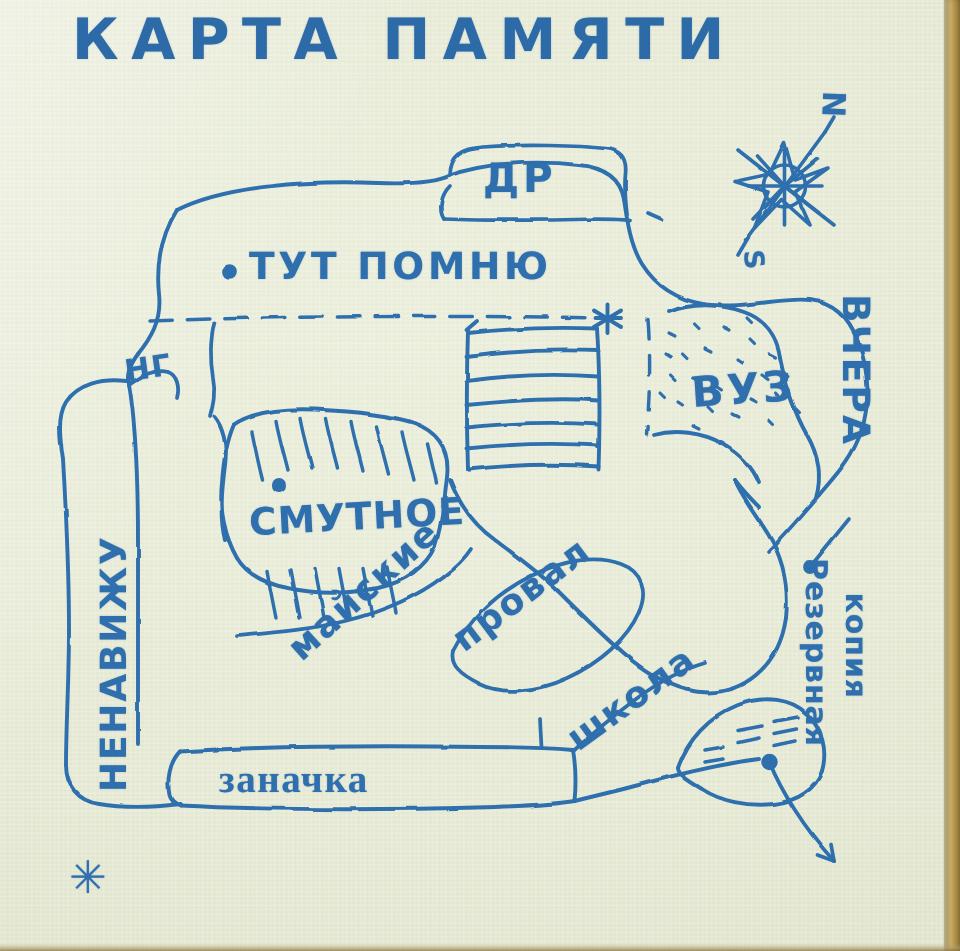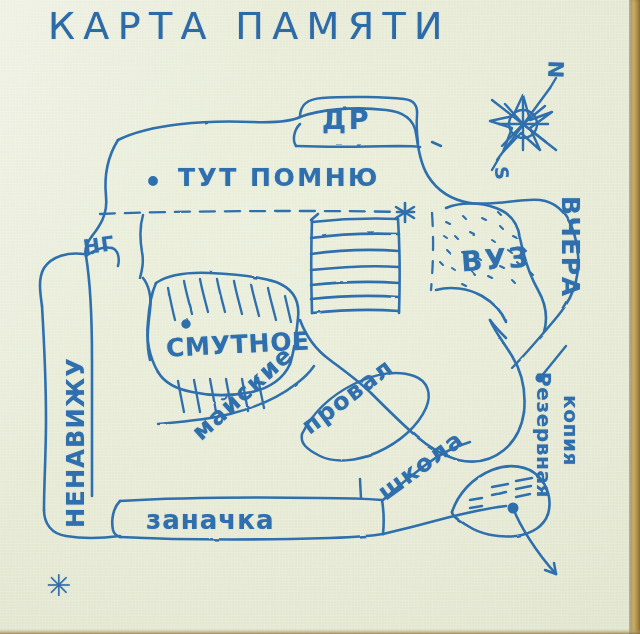--- a/index.html
+++ b/index.html
@@ -74,29 +74,29 @@
     letter-spacing: .06em;
     text-shadow: 0 0 1px rgba(47,111,174,.45);
     user-select: none;
   }
   .title {
     left: 48px;
     top: 4px;
     font-size: 38px;
     letter-spacing: .22em;
     color: #2d6aa8;
-    font-weight: 400;
+    font-weight: 700;
   }
   .t-dr       { left: 322px; top: 104px; font-size: 27px; letter-spacing: .10em; }
-  .t-tut      { left: 178px; top: 163px; font-size: 25px; letter-spacing: .10em; }
+  .t-tut      { left: 166px; top: 163px; font-size: 25px; letter-spacing: .10em; }
   .t-ng       { left: 83px;  top: 233px; font-size: 20px; transform: rotate(-8deg); }
   .t-otpusk   { left: 152px; top: 224px; font-size: 24px; letter-spacing: .05em; }
   .t-smutnoe  { left: 166px; top: 330px; font-size: 25px; letter-spacing: .03em; transform: rotate(-3deg); }
   .t-vuz      { left: 461px; top: 243px; font-size: 28px; letter-spacing: .08em; transform: rotate(-4deg); }
-  .t-zanachka { left: 146px; top: 505px; font-size: 26px; letter-spacing: .04em; }
+  .t-zanachka { left: 146px; top: 505px; font-size: 26px; letter-spacing: .04em; font-family: Liberation Serif, serif; }
   .t-mayskie  { left: 205px; top: 418px; font-size: 24px; transform: rotate(-42deg); transform-origin: left bottom; }
   .t-proval   { left: 313px; top: 412px; font-size: 24px; transform: rotate(-37deg); transform-origin: left bottom; }
   .t-shkola   { left: 389px; top: 478px; font-size: 24px; transform: rotate(-36deg); transform-origin: left bottom; }
   .t-vchera   { left: 585px; top: 196px; font-size: 25px; letter-spacing: .06em;
                 transform: rotate(90deg); transform-origin: left top; }
   .t-nenavizhu{ left: 62px;  top: 528px; font-size: 24px; letter-spacing: .05em;
                 transform: rotate(-90deg); transform-origin: left top; }
   .t-rezerv   { left: 556px; top: 372px; font-size: 20px; letter-spacing: .03em;
                 transform: rotate(90deg); transform-origin: left top; }
   .t-kopiya   { left: 583px; top: 395px; font-size: 20px; letter-spacing: .03em;

